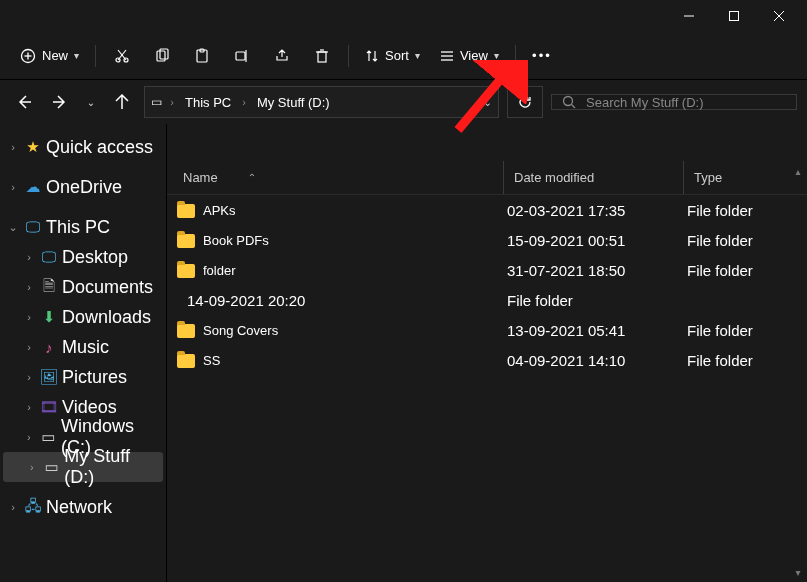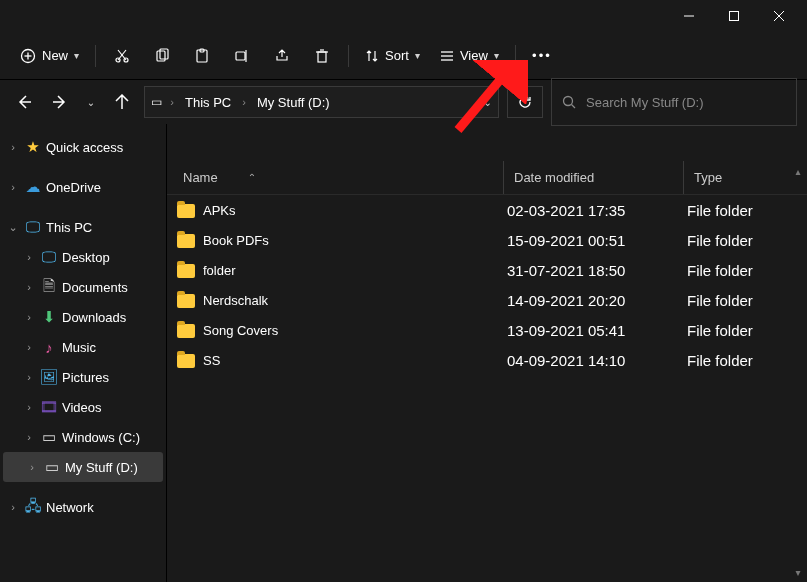--- a/index.html
+++ b/index.html
@@ -62,21 +62,21 @@
     min-width: 0;
   }
   .address .crumb { color:#fff; padding: 0 3px; }
   .address .sep { color:#888; font-size:11px; padding:0 2px;}
   .addr-right { margin-left:auto; display:flex; gap:6px; align-items:center; }
   .refresh-box {
     width: 36px; height: 32px; border: 1px solid #3a3a3a;
     display:flex; align-items:center; justify-content:center;
   }
   .search {
-    width: 246px; height: 48px;
+    width: 246px; height: 16px;
     border: 1px solid #3a3a3a;
     display:flex; align-items:center; padding: 0 10px; gap:10px;
     color:#888;
   }
   .content { display:flex; height: calc(582px - 32px - 48px - 44px); }
   .sidebar {
     width: 167px;
     border-right: 1px solid #000;
     padding-top: 8px;
     overflow: hidden;
@@ -86,21 +86,21 @@
     height: 30px;
     padding-left: 6px;
     gap: 4px;
     color:#fff;
   }
   .side-item.active { background:#3a3a3a; border-radius:3px; margin:0 3px; padding-left:3px;}
   .side-item .expand { width:14px; display:flex; justify-content:center; font-size:11px; color:#999; }
   .side-item.l1 .expand { }
   .side-item.l2 { padding-left: 22px; }
   .side-icon { width:18px; height:18px; display:flex; align-items:center; justify-content:center; font-size:15px;}
-  .side-label { font-size:13px; }
+  .side-label { font-size:18px; }
   .section-gap { height: 10px; }
   .filepane { flex:1; position:relative;margin-top:37px; }
   .columns {
     display:grid;
     grid-template-columns: 320px 180px 1fr;
     align-items:center;
     height: 34px;
     border-bottom: 1px solid #2a2a2a;
     padding-left: 16px;
     color:#ccc;
@@ -369,24 +369,20 @@
         </div>
         <div class="row">
           <div class="cell-name">
             <span class="folder-icon"></span>
             <span>folder</span>
           </div>
           <div class="cell-date">31-07-2021 18:50</div>
           <div class="cell-type">File folder</div>
         </div>
         <div class="row">
-          <div class="cell-name">
-            <span class="folder-icon"></span>
-            <span>Nerdschalk</span>
-          </div>
           <div class="cell-date">14-09-2021 20:20</div>
           <div class="cell-type">File folder</div>
         </div>
         <div class="row">
           <div class="cell-name">
             <span class="folder-icon"></span>
             <span>Song Covers</span>
           </div>
           <div class="cell-date">13-09-2021 05:41</div>
           <div class="cell-type">File folder</div>

